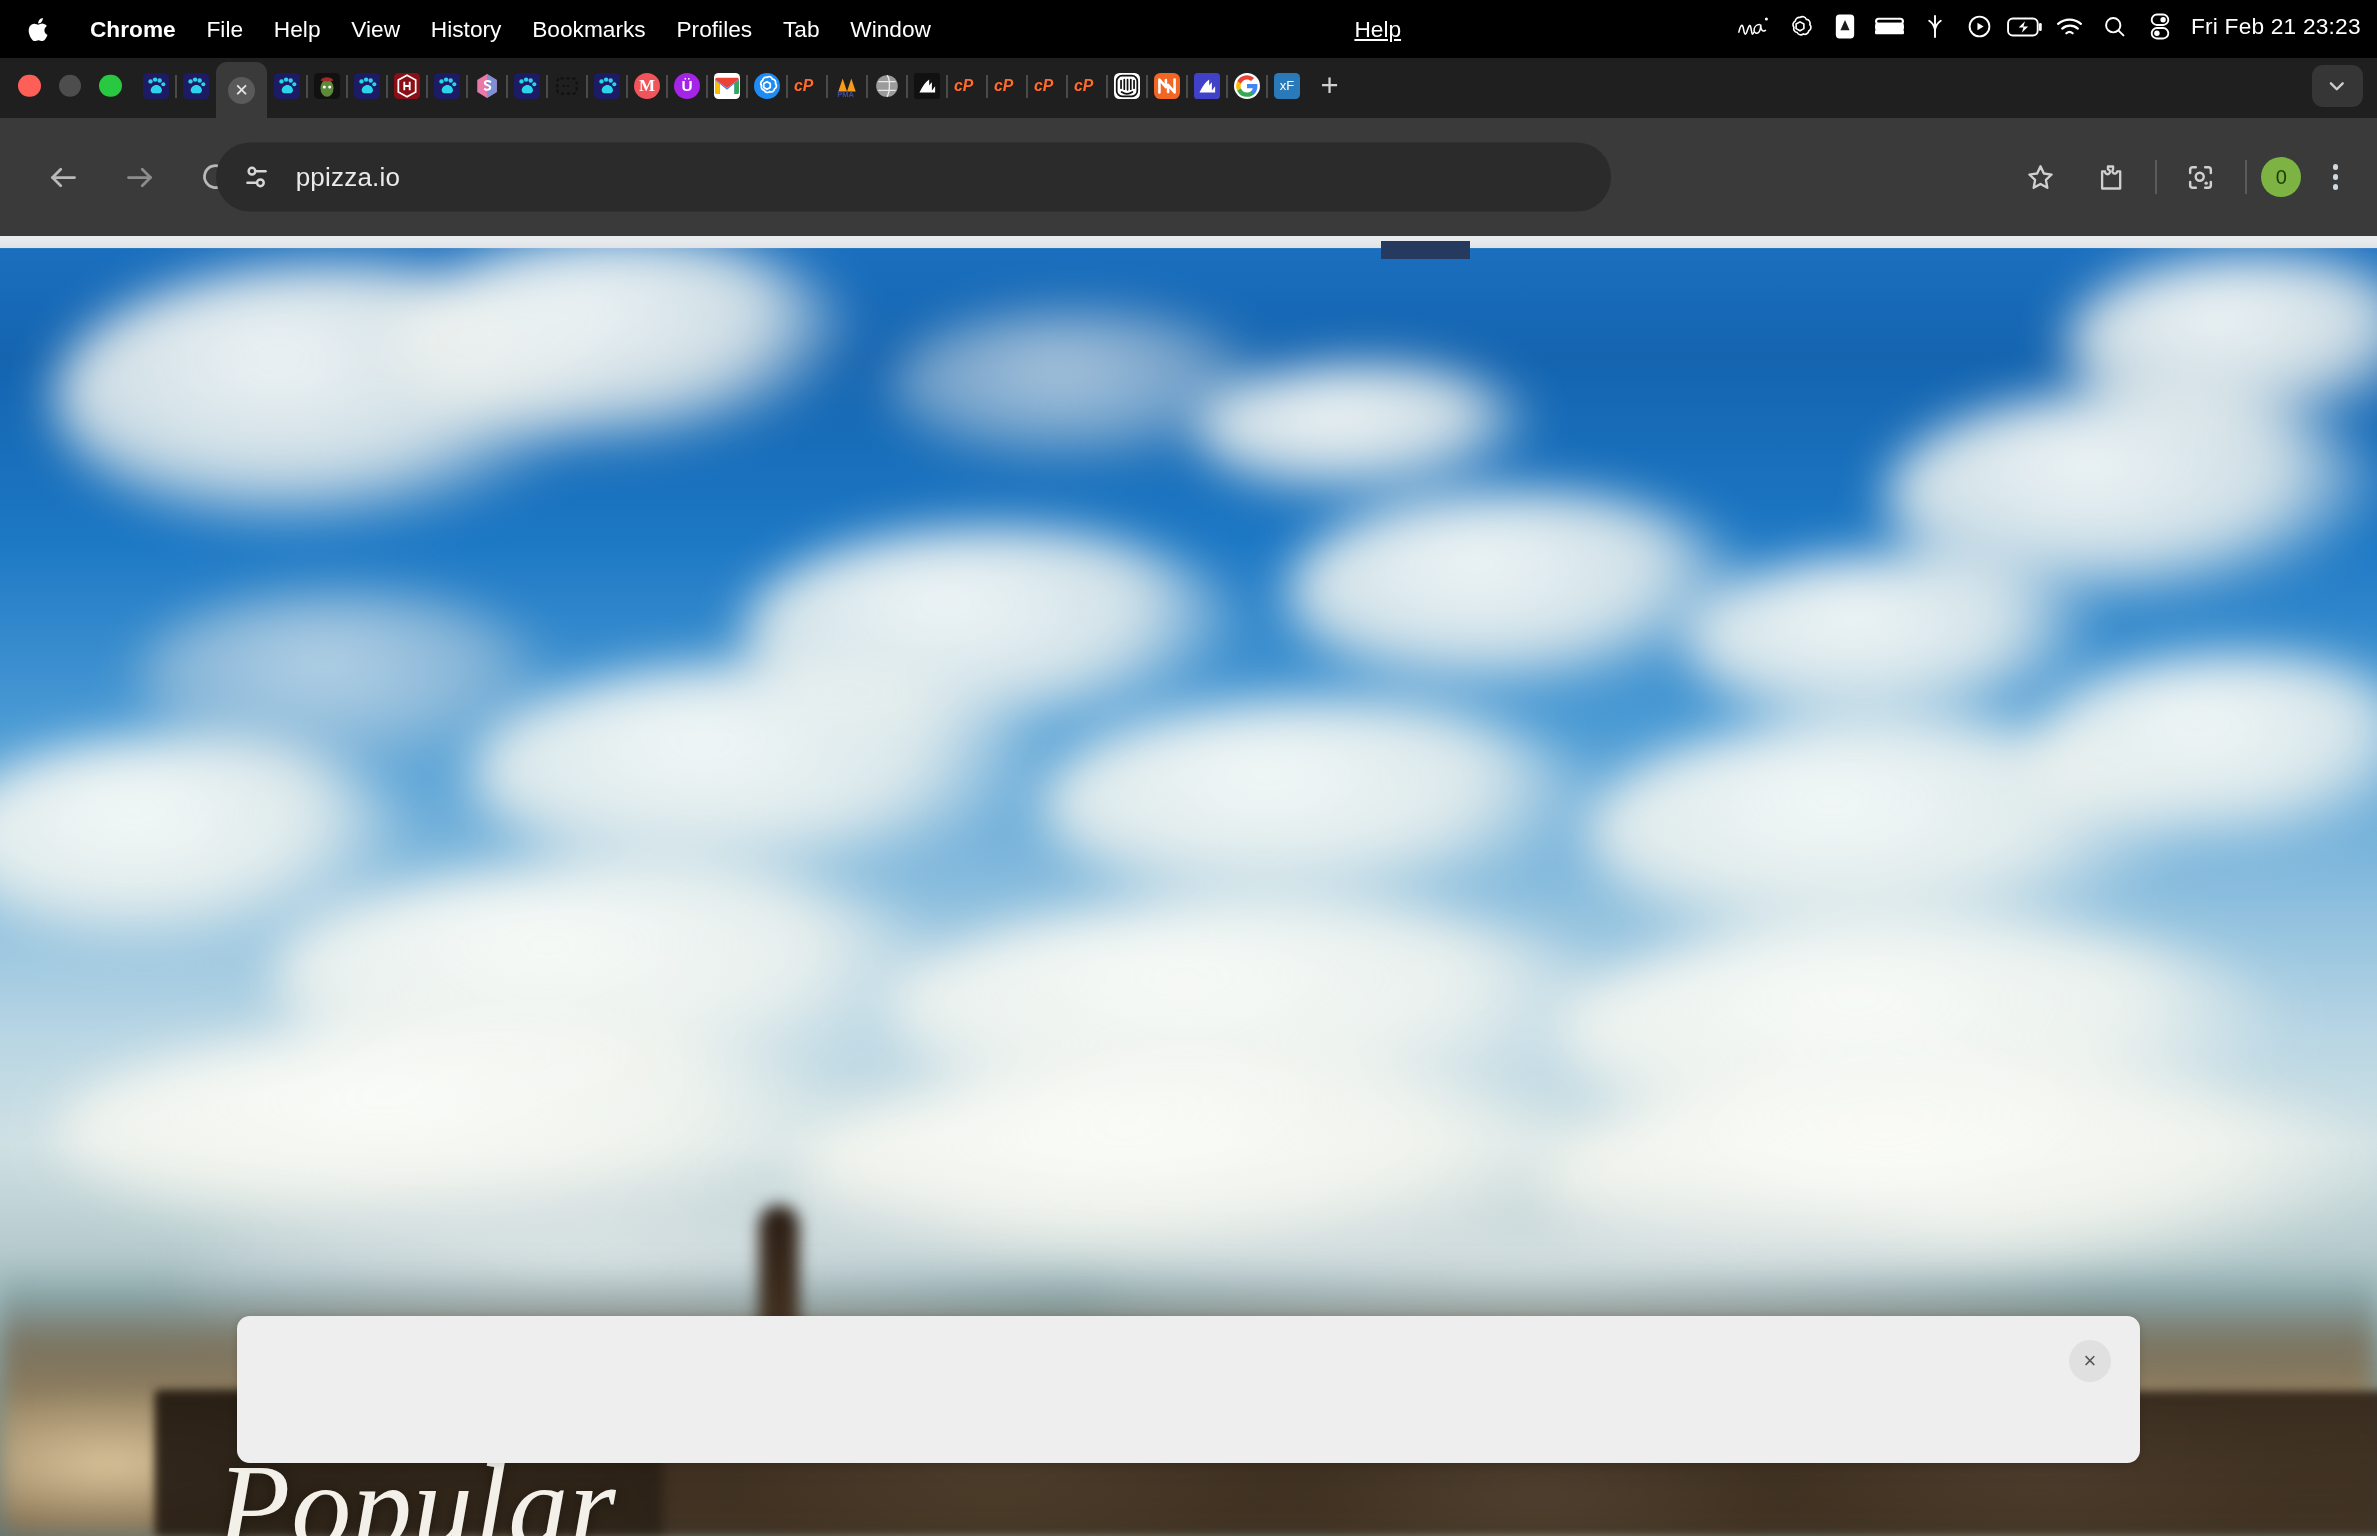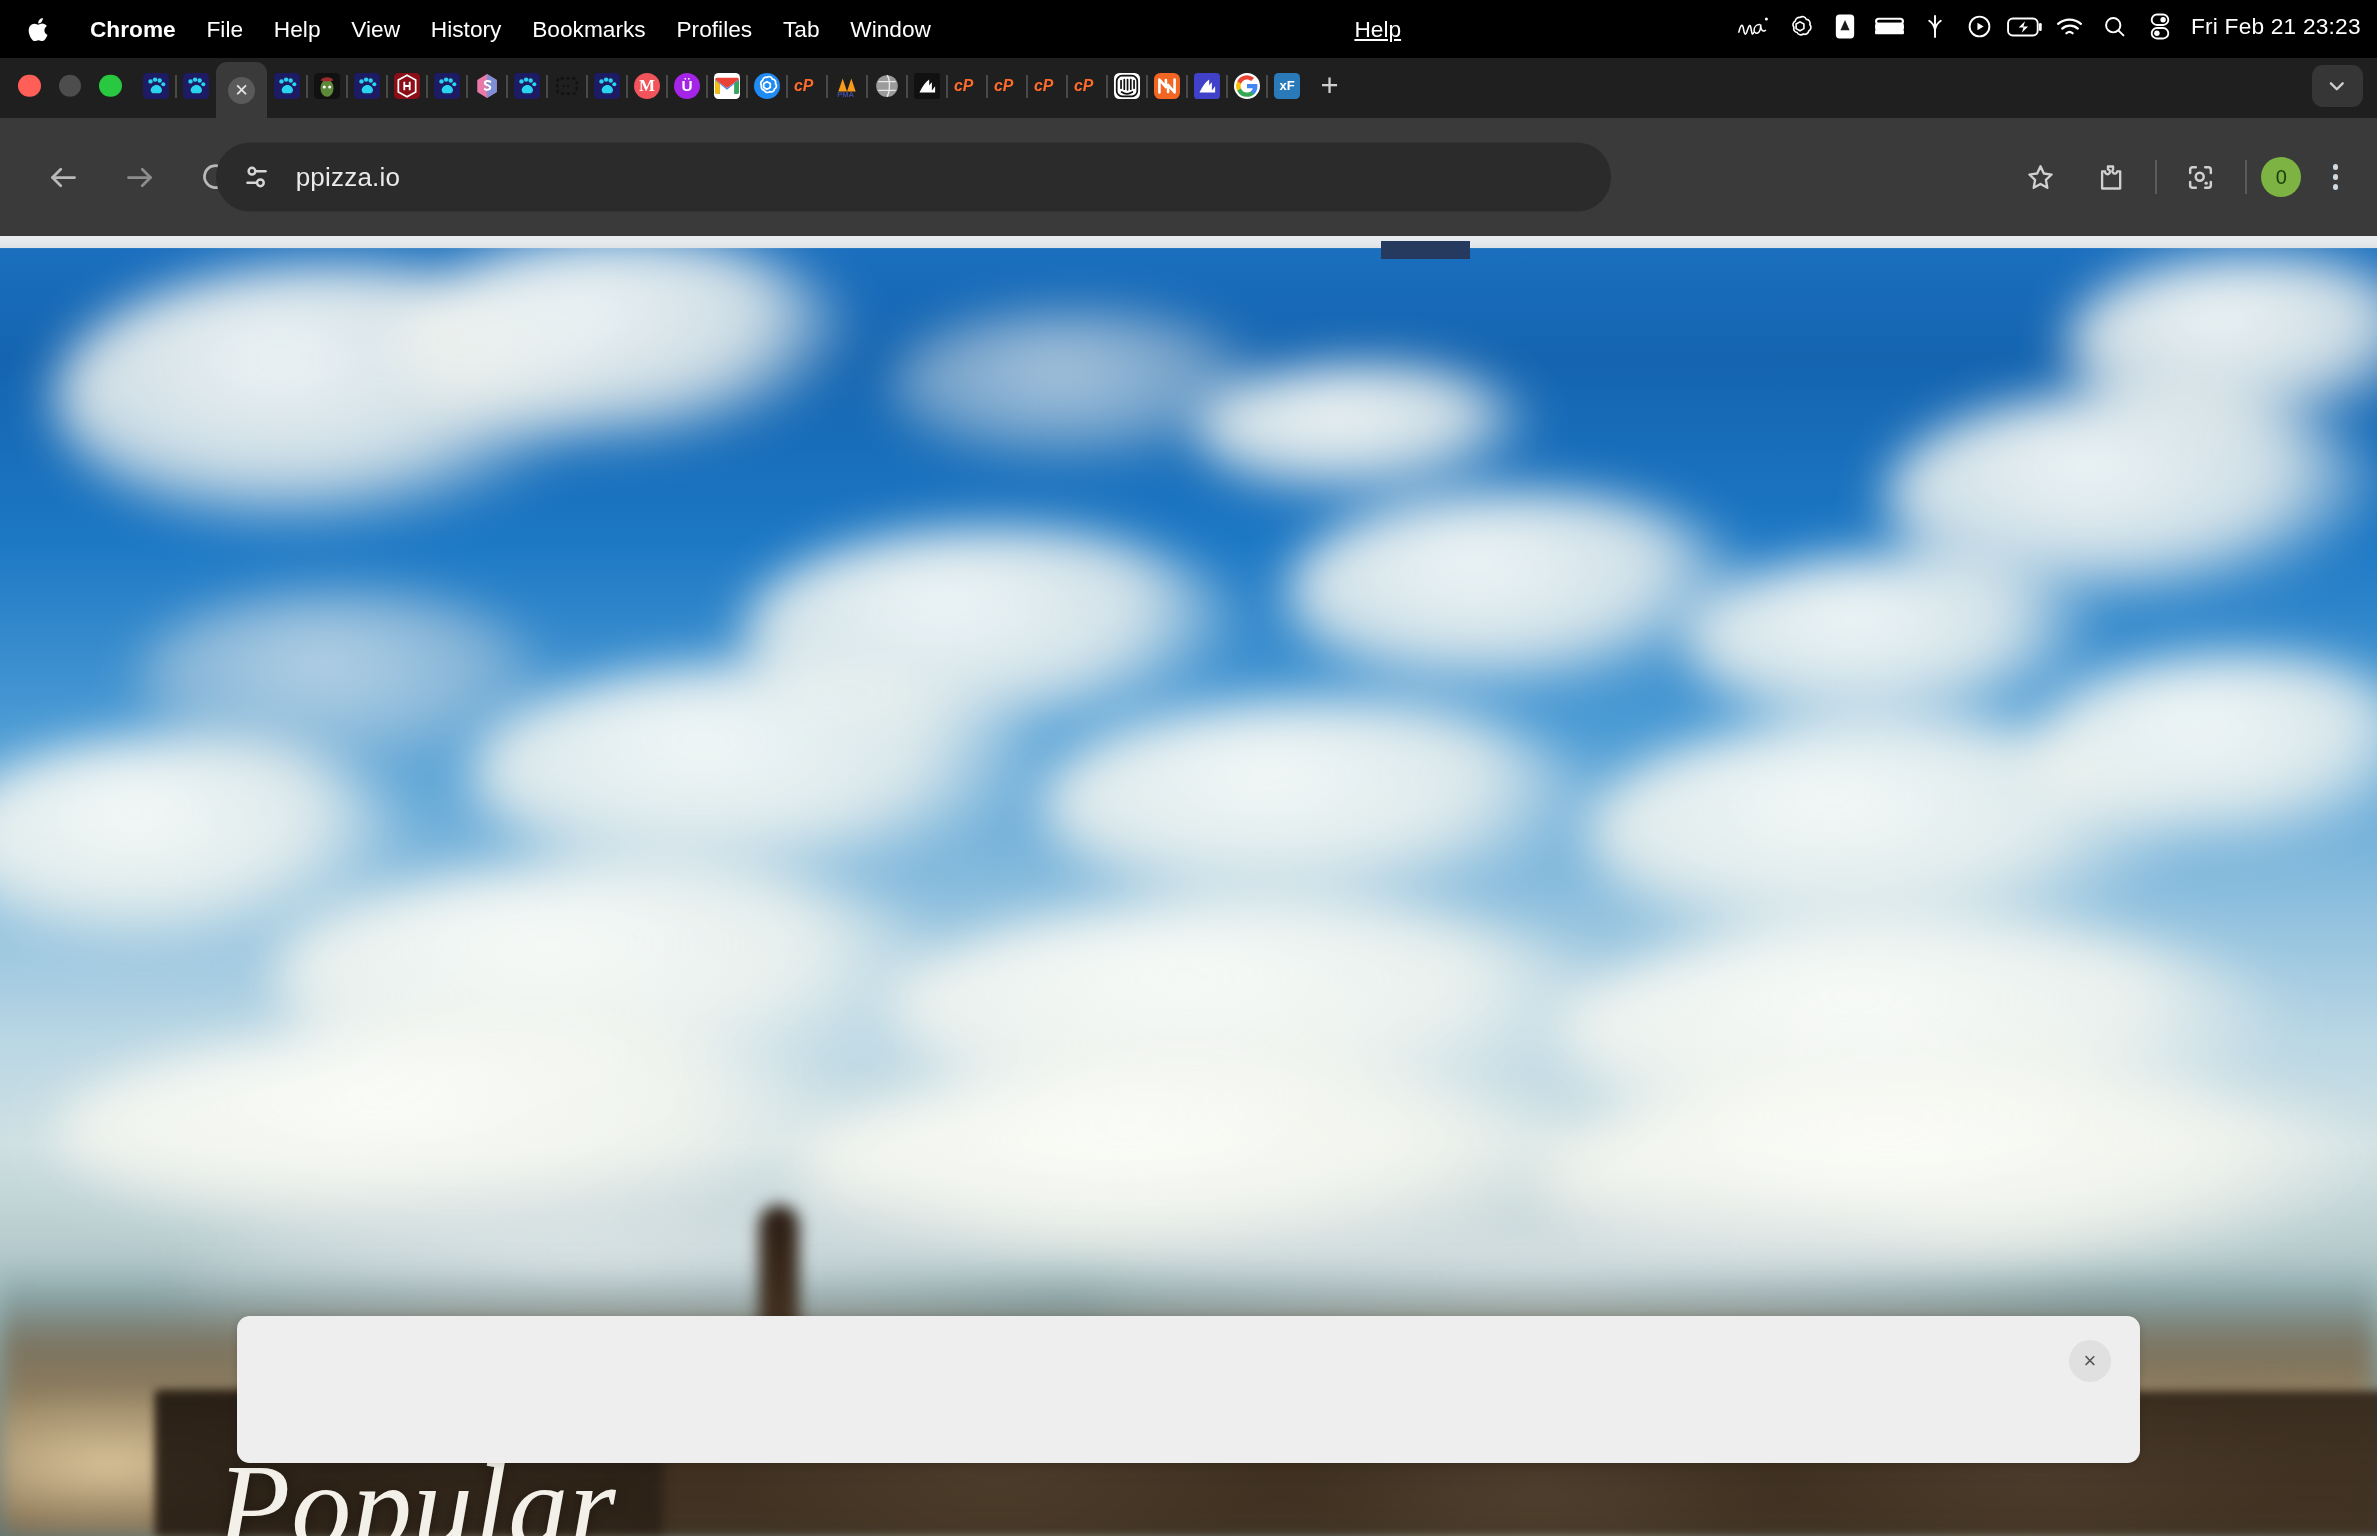--- a/index.html
+++ b/index.html
@@ -619,21 +619,21 @@
             <path d="M21.6 12.2c0-.7-.06-1.4-.18-2H12v3.9h5.4a4.6 4.6 0 0 1-2 3v2.5h3.2c1.9-1.7 3-4.3 3-7.4z" fill="#4285f4"></path>
             <path d="M12 22c2.7 0 5-.9 6.6-2.4l-3.2-2.5c-.9.6-2 1-3.4 1-2.6 0-4.8-1.8-5.6-4.1H3.1v2.6A10 10 0 0 0 12 22z" fill="#34a853"></path>
             <path d="M6.4 14c-.2-.6-.3-1.3-.3-2s.1-1.4.3-2V7.4H3.1a10 10 0 0 0 0 9.2z" fill="#fbbc05"></path>
             <path d="M12 5.9c1.5 0 2.8.5 3.8 1.5l2.8-2.8A10 10 0 0 0 3.1 7.4L6.4 10c.8-2.3 3-4.1 5.6-4.1z" fill="#ea4335"></path>
           </svg>
         </span>
       </div>
 
     <div class="tab">
         <span class="favicon" style="background:#2a7ab9;border-radius:4.5px">
-          <span style="font-size:13px;font-weight:bold">xF</span>
+          <span style="font-size:13px;font-weight:normal">xF</span>
         </span>
       </div>
 
     <span class="newtab">+</span>
   </div>
 
   <div class="tabsearch">
     <svg viewBox="0 0 24 24" width="23.6" height="23.6" fill="none" stroke="#cfcfcf" stroke-width="2.4" stroke-linecap="round" stroke-linejoin="round">
         <path d="M6 9.5l6 6 6-6"></path>
       </svg>

